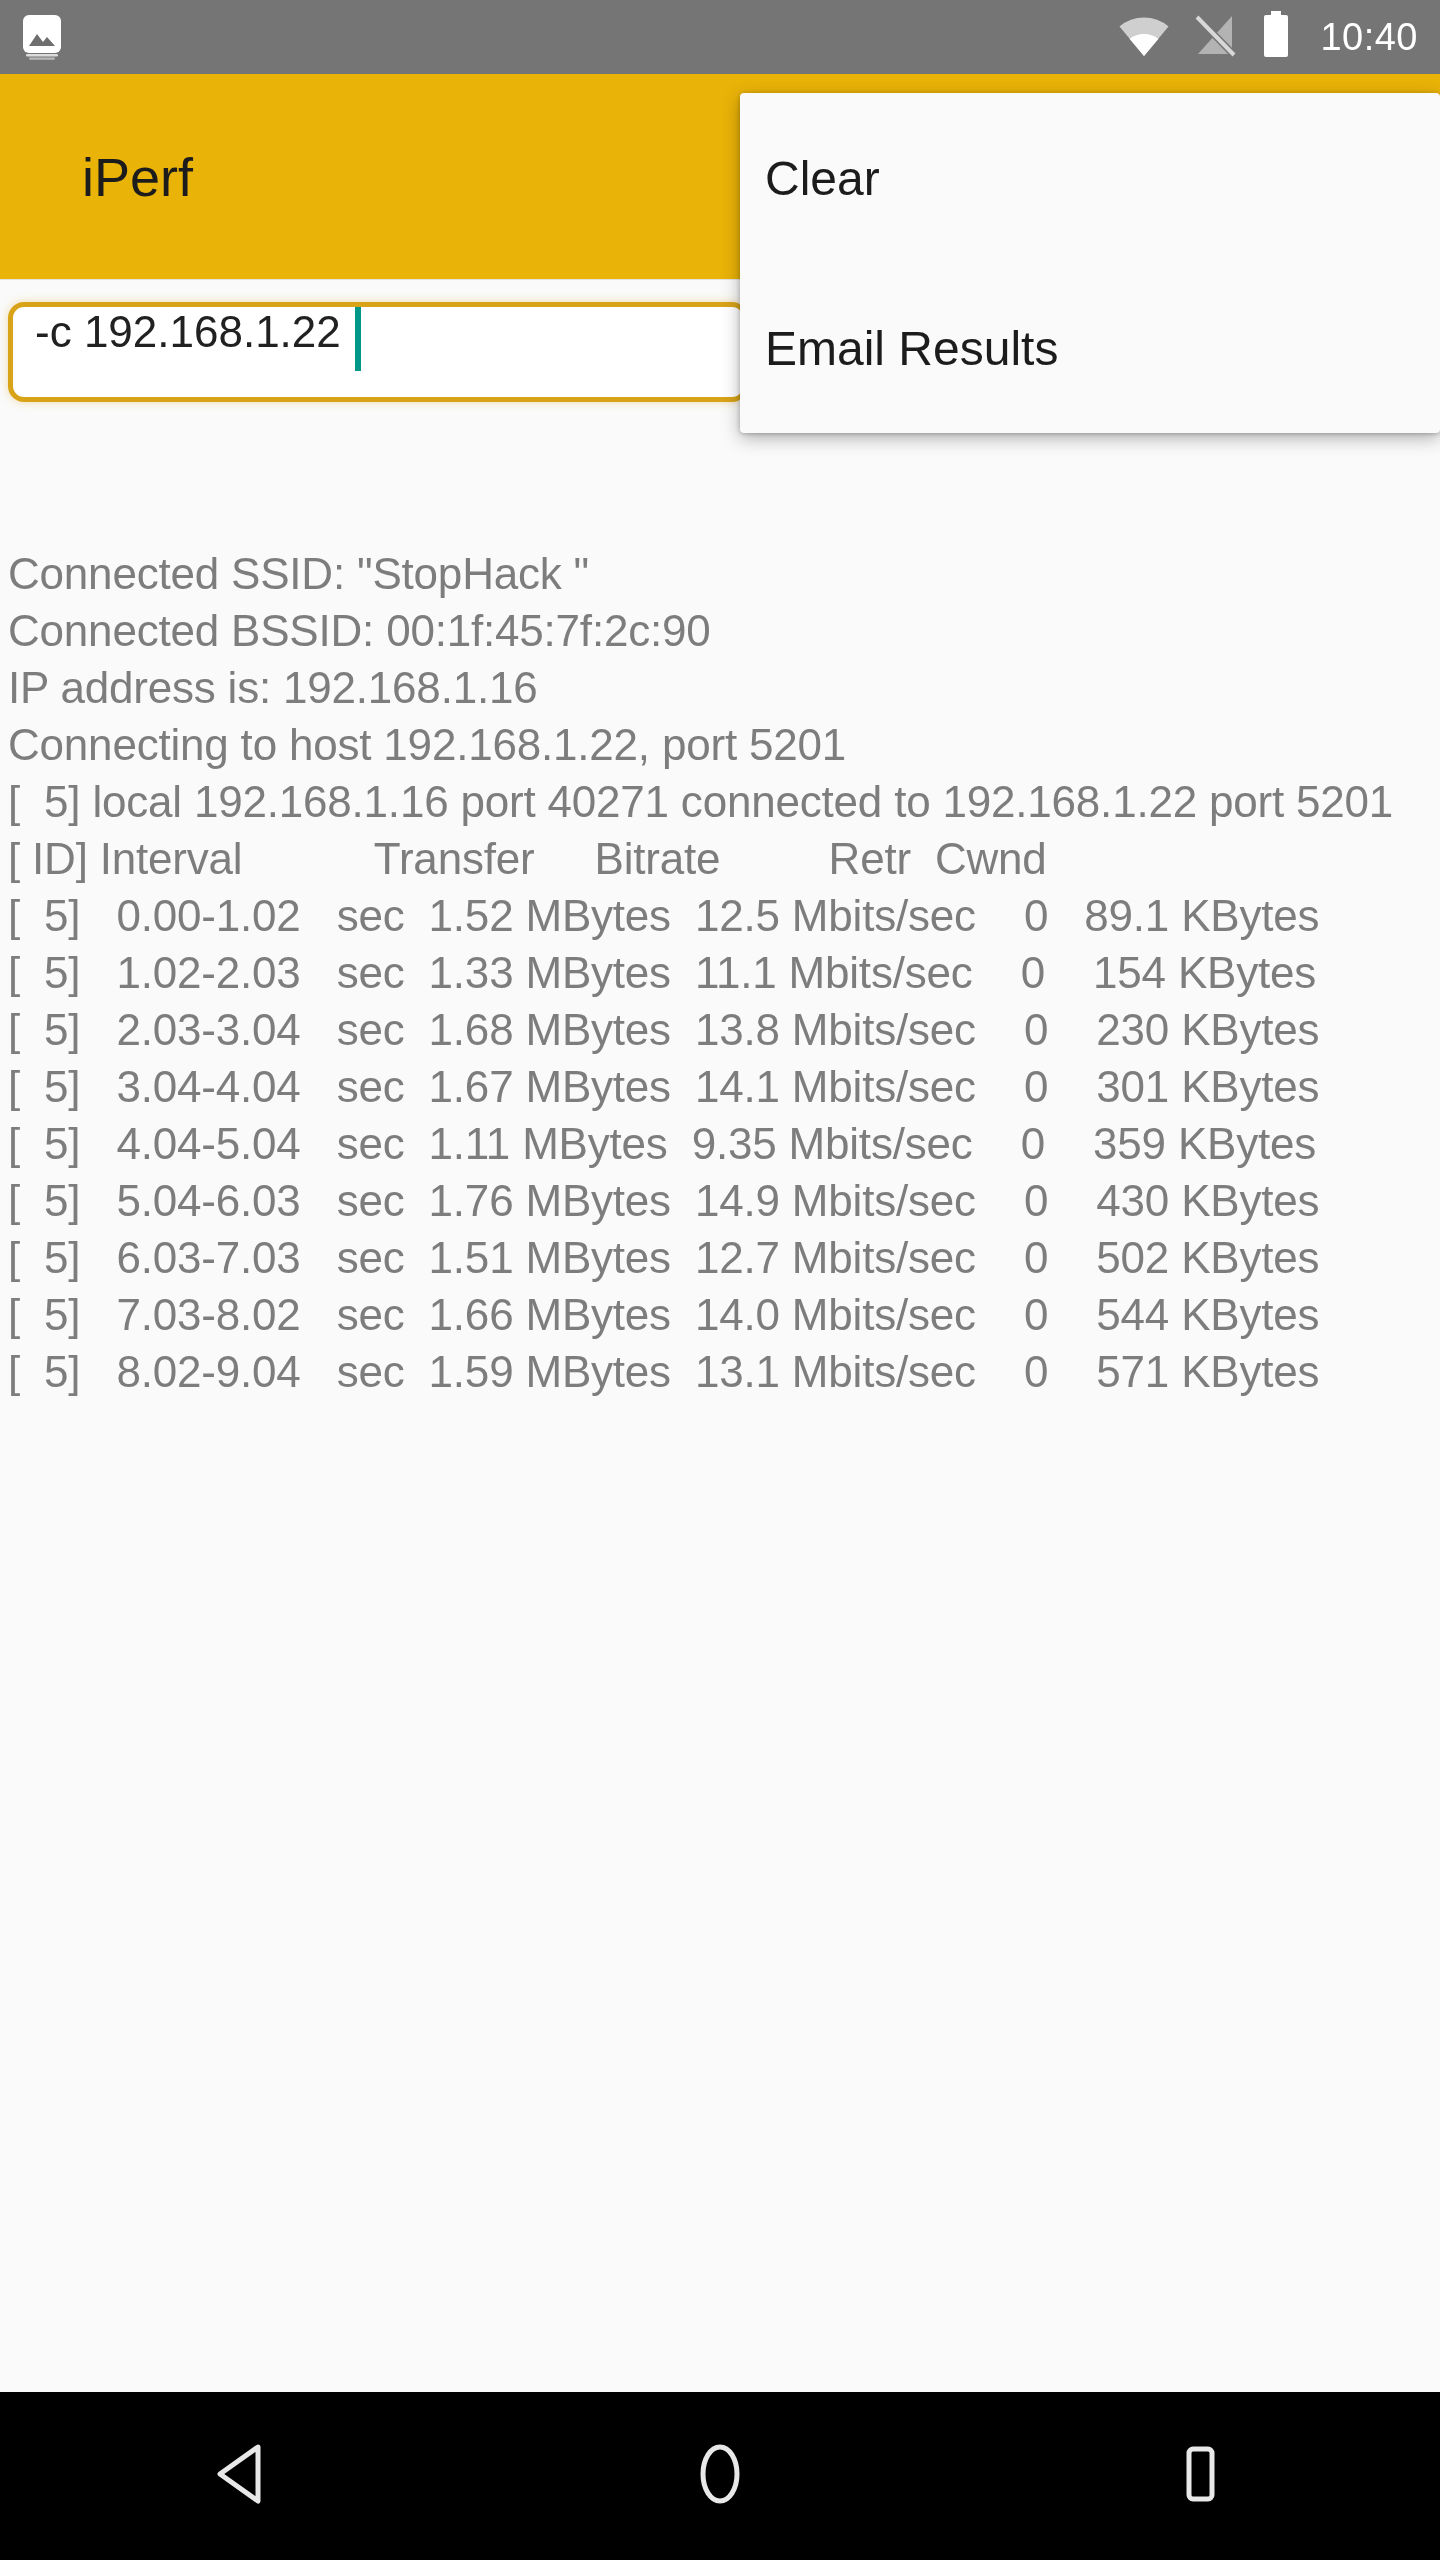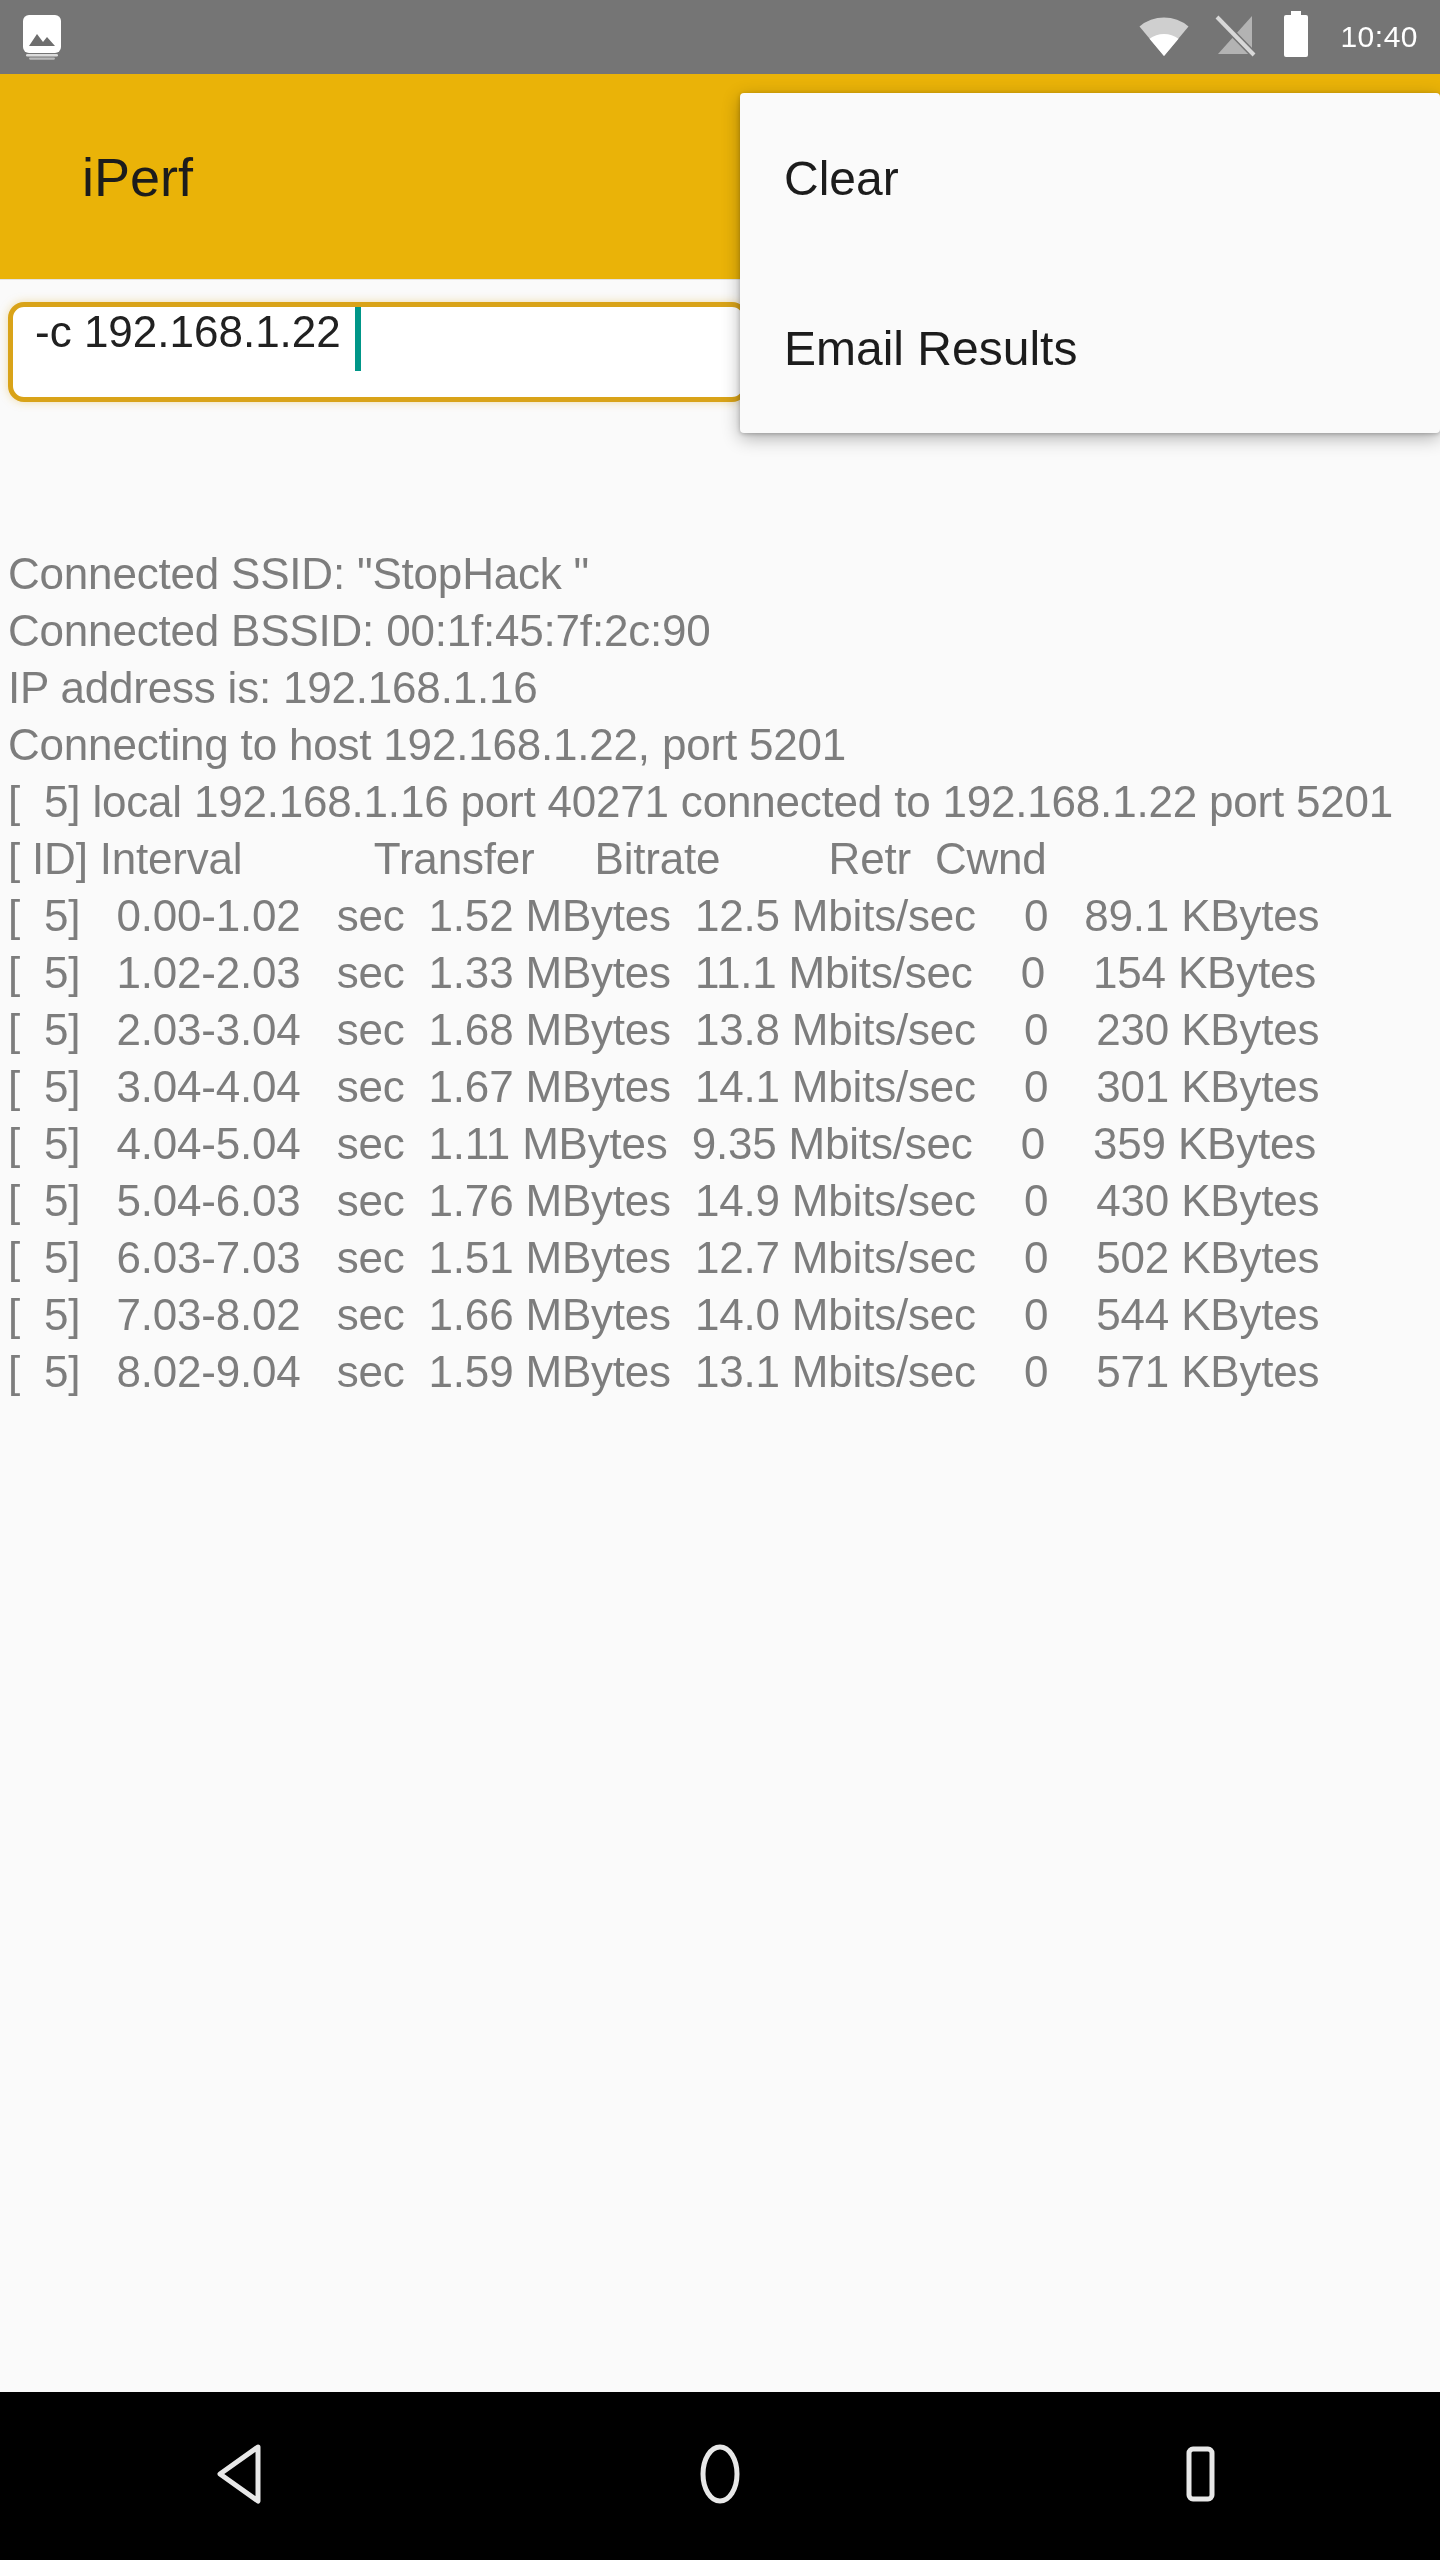--- a/index.html
+++ b/index.html
@@ -15,21 +15,21 @@
   .statusbar {
     position:absolute; left:0; top:0; width:1440px; height:74px;
     background:#757575;
     display:flex; align-items:center; justify-content:space-between;
     padding:0 22px 0 22px;
   }
   .sb-left { display:flex; align-items:center; gap:14px; }
   .sb-right { display:flex; align-items:center; gap:22px; }
   .gallery-ic { width:40px; height:46px; position:relative; display:block; }
   .sb-time {
-    color:#ffffff; font-size:30px; font-weight:400;
+    color:#ffffff; font-size:38px; font-weight:400;
     letter-spacing:0.5px; line-height:1; padding-left:6px;
   }
 
   
   .toolbar {
     position:absolute; left:0; top:74px; width:1440px; height:206px;
     background:#eab308;
     border-bottom:1px solid #e3e3e3;
     display:flex; align-items:center;padding-left:28px;
   }
@@ -62,21 +62,21 @@
   
   .popup {
     position:absolute; left:740px; top:93px; width:700px; height:340px;
     background:#fafafa;
     border-radius:4px;
     box-shadow:0 5px 18px rgba(0,0,0,0.30), 0 1px 4px rgba(0,0,0,0.22);
     z-index:40;
   }
   .popup-item {
     height:170px; display:flex; align-items:center;
-    padding-left:44px;
+    padding-left:25px;
     color:#1c1c1c; font-size:48px; font-weight:400;
     cursor:pointer;
   }
 
   
   .log {
     position:absolute; left:0; top:545px; width:1440px; height:1845px;
     padding:0 8px 0 8px;
     overflow:hidden;
   }

